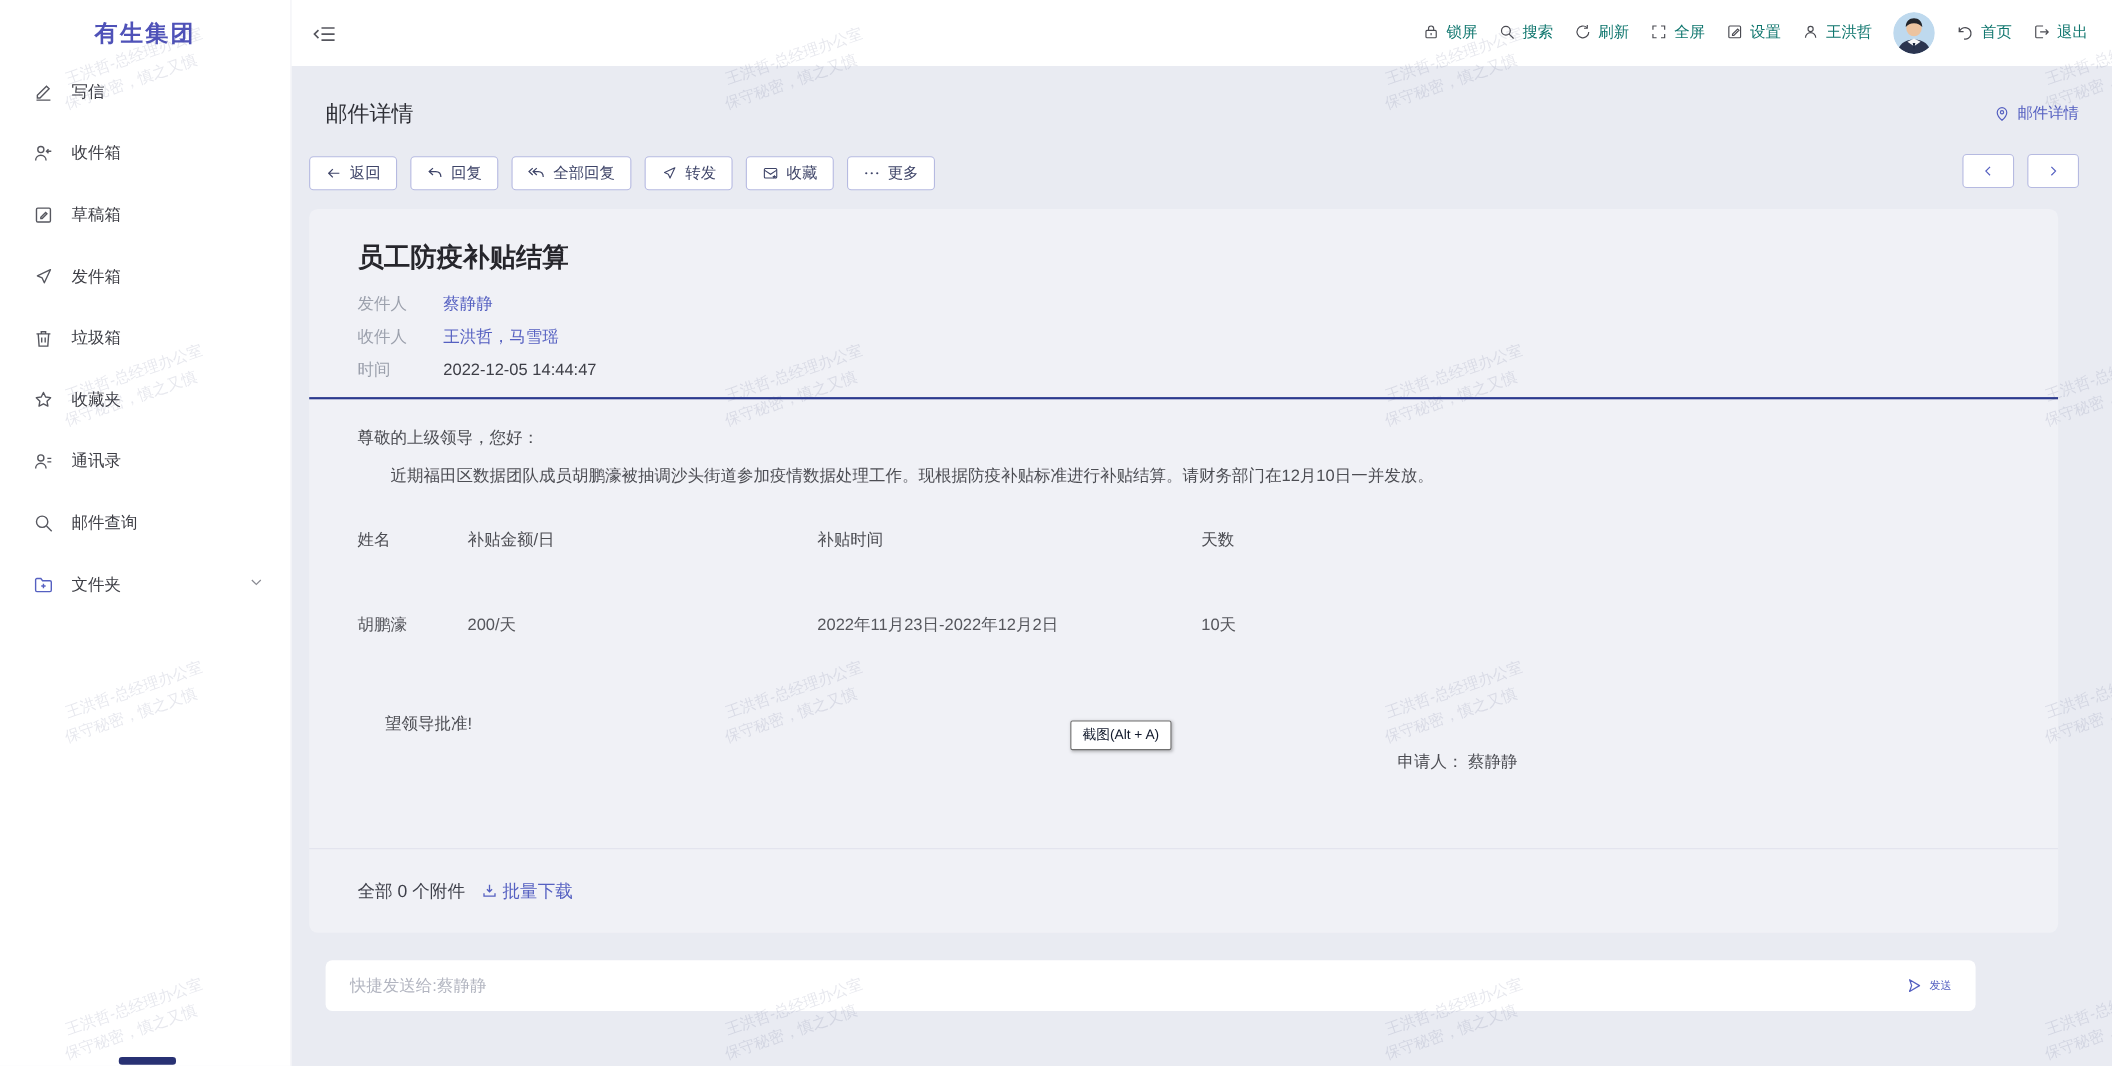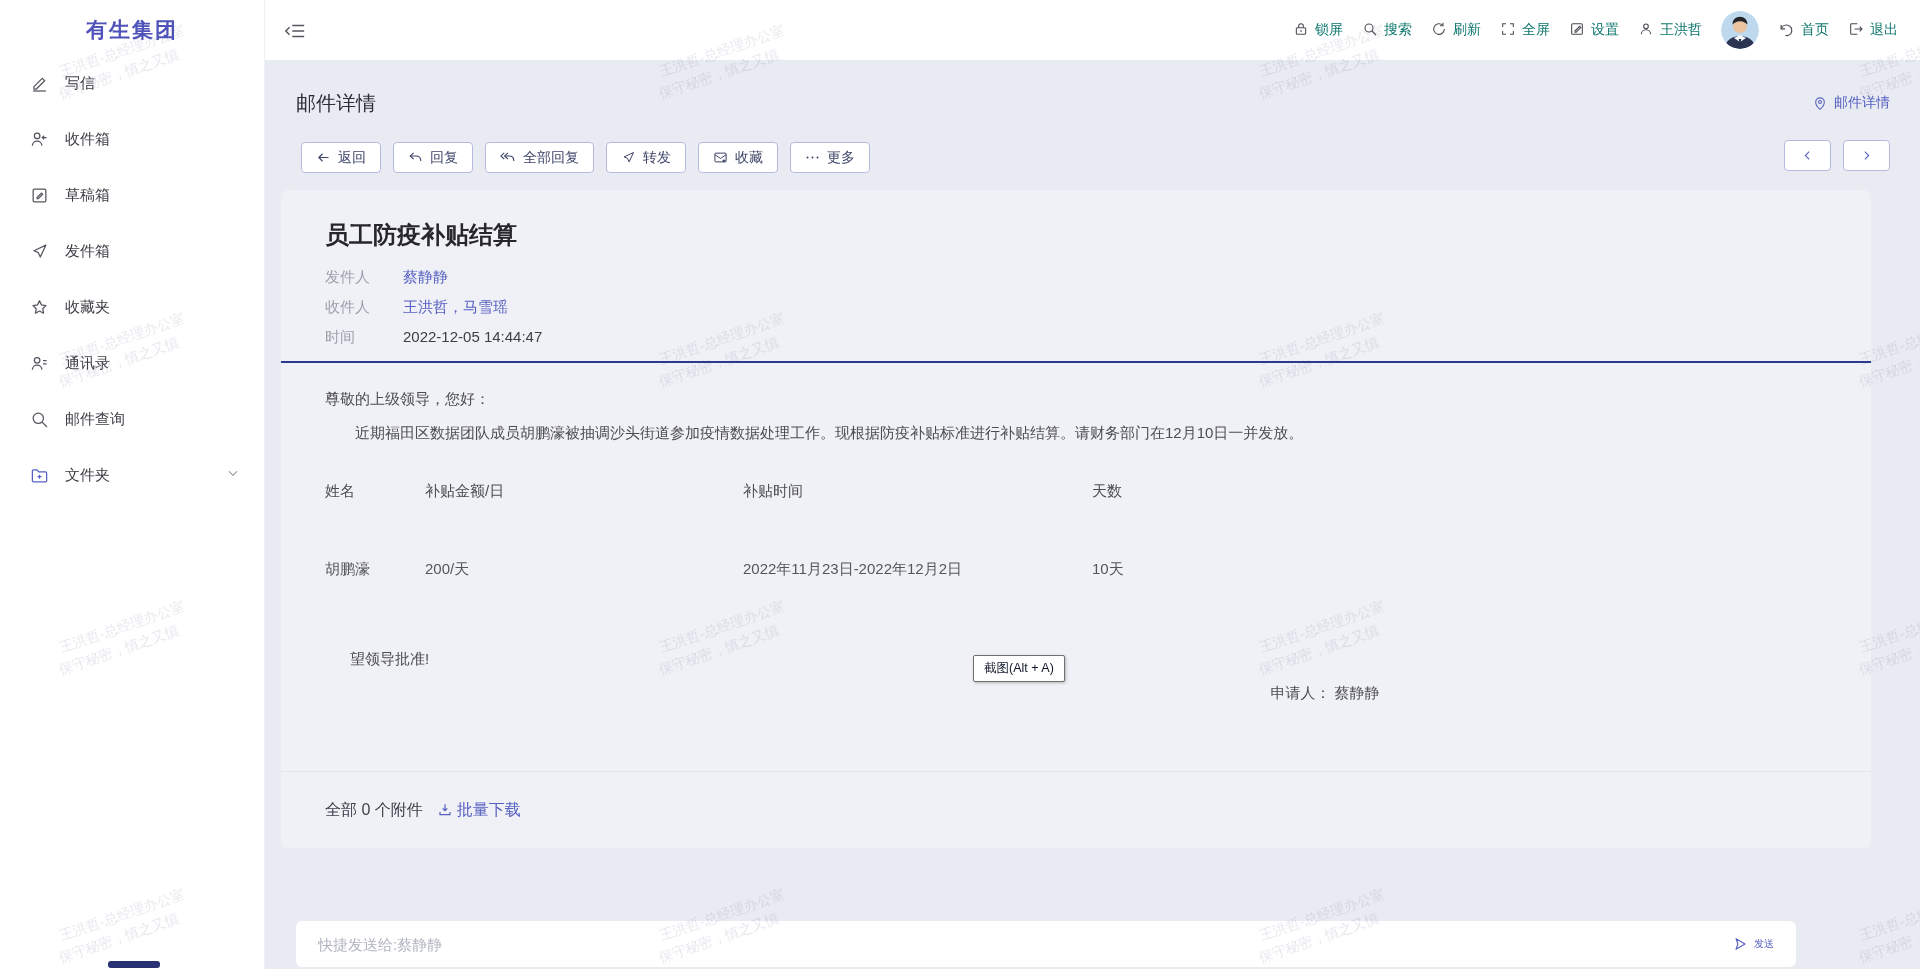--- a/index.html
+++ b/index.html
@@ -32,21 +32,21 @@
   .menu-item .mi-label { flex:1 1 auto; }
   .menu-item .mi-arrow { width:14px; height:14px; color:#8a8b93; }
 
   
   .main { position:absolute; left:265px; top:60px; width:1655px; height:909px;
     background:#e9ebf2; }
   .page-title { position:absolute; left:31px; top:30px; font-size:20px;
     color:#2e2f36; }
   .breadcrumb { position:absolute; right:30px; top:34px; display:flex;
     align-items:center; gap:6px; font-size:14px; cursor:default; }
-  .toolbar { position:absolute; left:36px; top:82px; display:flex; gap:12px; }
+  .toolbar { position:absolute; left:16px; top:82px; display:flex; gap:12px; }
   .btn { display:flex; align-items:center; gap:7px; height:31px; padding:0 14px;
     background:#fff; border:1px solid #b6bae1; border-radius:4px; font-size:14px;
     color:#3e4468; cursor:pointer; }
   .btn svg { color:#3e4468; }
   .pager { position:absolute; right:30px; top:80px; display:flex; gap:12px; }
   .pager-btn { width:47px; height:31px; background:#fff; border:1px solid #b6bae1;
     border-radius:4px; display:flex; align-items:center; justify-content:center;
     cursor:pointer; }
 
   
@@ -74,21 +74,21 @@
   .attach-bar { position:absolute; left:0; right:0; bottom:0; height:77px;
     border-top:1px solid #e1e3ee; display:flex; align-items:center;
     padding:0 44px; gap:14px; }
   .attach-summary { font-size:16px; color:#3d3f49; }
   .attach-download { display:flex; align-items:center; gap:4px; font-size:16px;
     cursor:pointer; }
 
   
   .quick-send { position:absolute; left:31px; top:813px; width:1500px; height:46px;
     background:#fff; border-radius:6px; display:flex; align-items:center;
-    padding:0 22px;margin-top:48px; }
+    padding:0 22px; }
   .quick-input { flex:1 1 auto; border:none; outline:none; font-size:15px;
     color:#3d3e46; background:transparent;
     font-family:"Liberation Sans","DejaVu Sans",sans-serif; }
   .quick-input::placeholder { color:#b2b5c0; }
   .send-btn { display:flex; align-items:center; gap:6px; font-size:10px;
     cursor:pointer; }
 
   
   .tooltip { position:absolute; left:973px; top:655px; z-index:30;
     background:#fff; border:1px solid #707070; border-radius:2px;
@@ -248,20 +248,30 @@
 
     <div class="menu-item">
       <span class="mi-icon">
         <svg viewBox="0 0 24 24" fill="none" stroke="currentColor" stroke-width="1.6" stroke-linejoin="round">
           <path d="M20 4L5 11l5.5 2.5L13 19l7-15z"></path>
         </svg>
       </span>
       <span class="mi-label">发件箱</span>
     </div>
 
+    <div class="menu-item">
+      <span class="mi-icon">
+        <svg viewBox="0 0 24 24" fill="none" stroke="currentColor" stroke-width="1.6">
+          <path d="M4 7h16M9.5 7V4.5h5V7"></path>
+            <path d="M6 7l1 14h10l1-14"></path>
+            <path d="M10 11v6M14 11v6"></path>
+        </svg>
+      </span>
+      <span class="mi-label">垃圾箱</span>
+    </div>
 
     <div class="menu-item">
       <span class="mi-icon">
         <svg viewBox="0 0 24 24" fill="none" stroke="currentColor" stroke-width="1.6" stroke-linejoin="round">
           <path d="M12 3.5l2.5 5.2 5.7.8-4.1 4 1 5.7-5.1-2.7-5.1 2.7 1-5.7-4.1-4 5.7-.8z"></path>
         </svg>
       </span>
       <span class="mi-label">收藏夹</span>
     </div>
 

